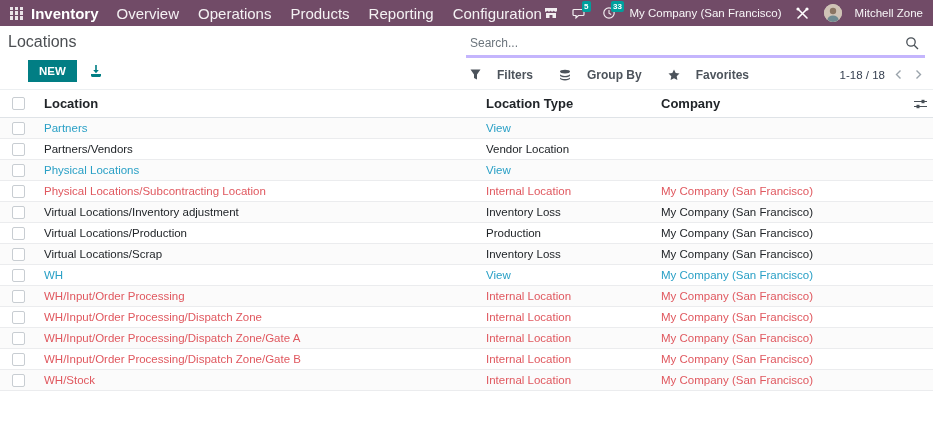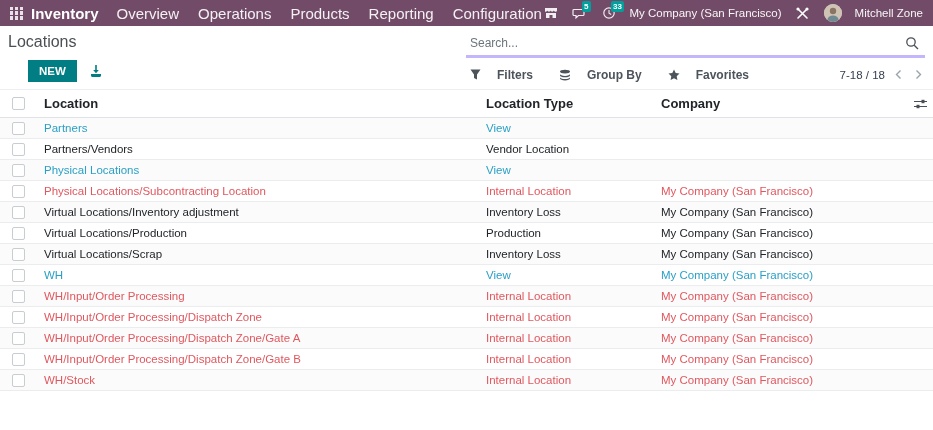--- a/index.html
+++ b/index.html
@@ -169,21 +169,21 @@
       </span>
       <span class="filter-item">
         <span class="fi-ic">
           <svg width="12" height="12" viewBox="0 0 12 12">
               <path fill="#4c535b" d="M6 0.6l1.7 3.5 3.8.5-2.8 2.7.7 3.8L6 9.3l-3.4 1.8.7-3.8L.5 4.6l3.8-.5z"></path>
             </svg>
         </span>
         <span>Favorites</span>
       </span>
       <span class="pager">
-        <span class="pager-text">7-18 / 18</span>
+        <span class="pager-text">1-18 / 18</span>
         <span class="pager-btn">
           <svg width="9" height="11" viewBox="0 0 9 11">
               <path d="M6.5 1.5L2.5 5.5l4 4" fill="none" stroke="#9aa3ab" stroke-width="1.4"></path>
             </svg>
         </span>
         <span class="pager-btn">
           <svg width="9" height="11" viewBox="0 0 9 11">
               <path d="M2.5 1.5l4 4-4 4" fill="none" stroke="#9aa3ab" stroke-width="1.4"></path>
             </svg>
         </span>

